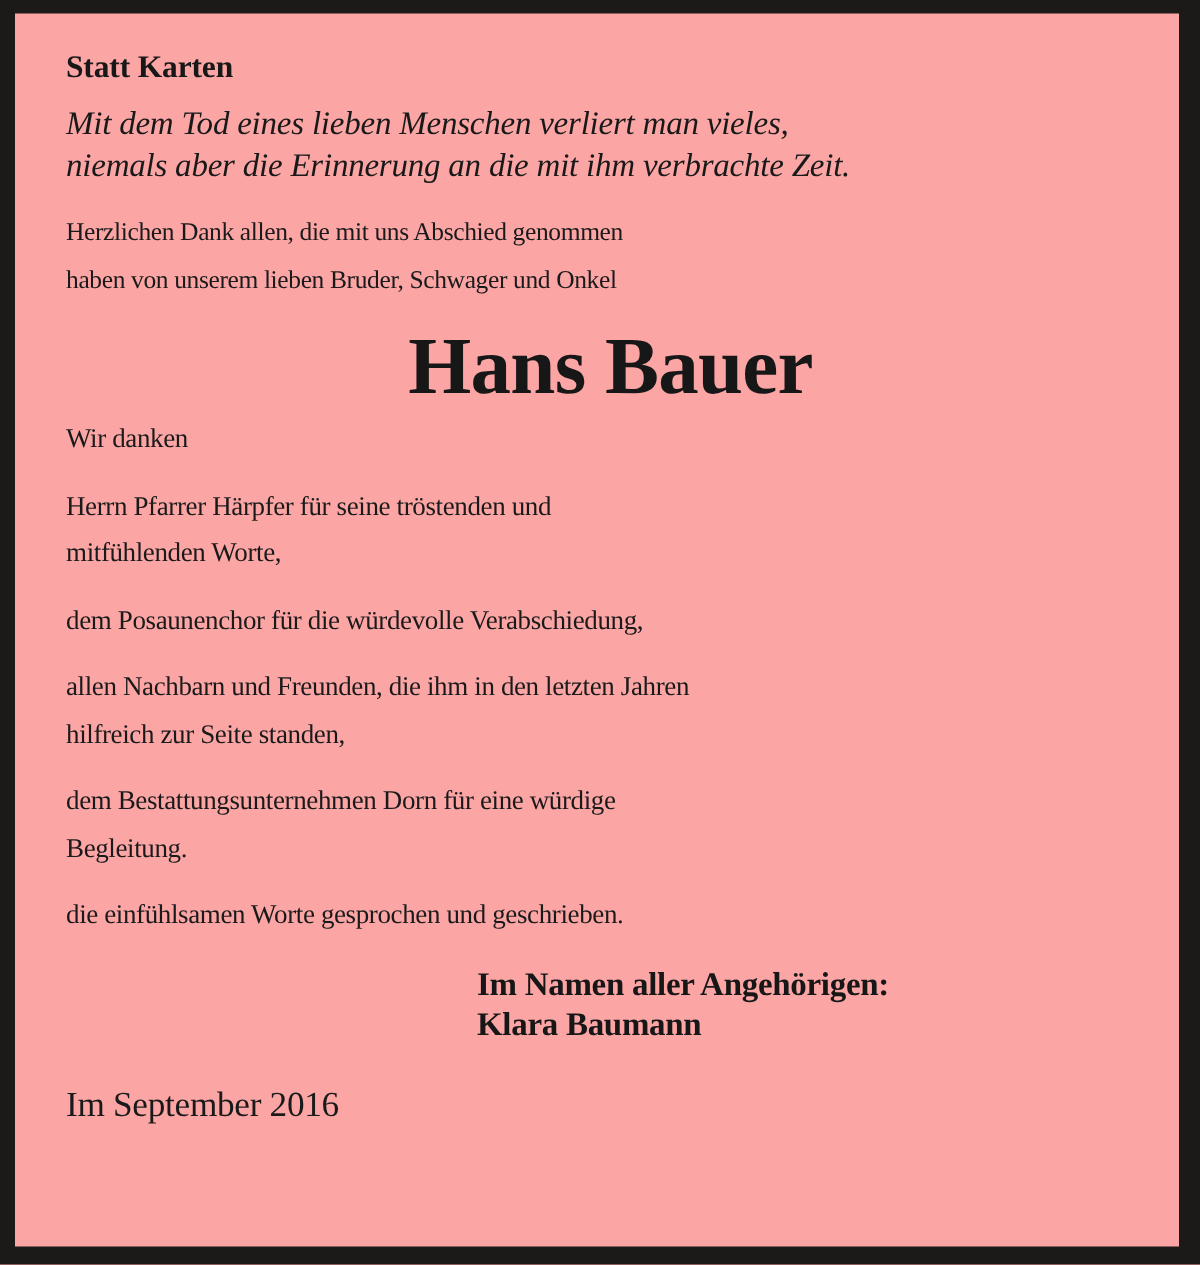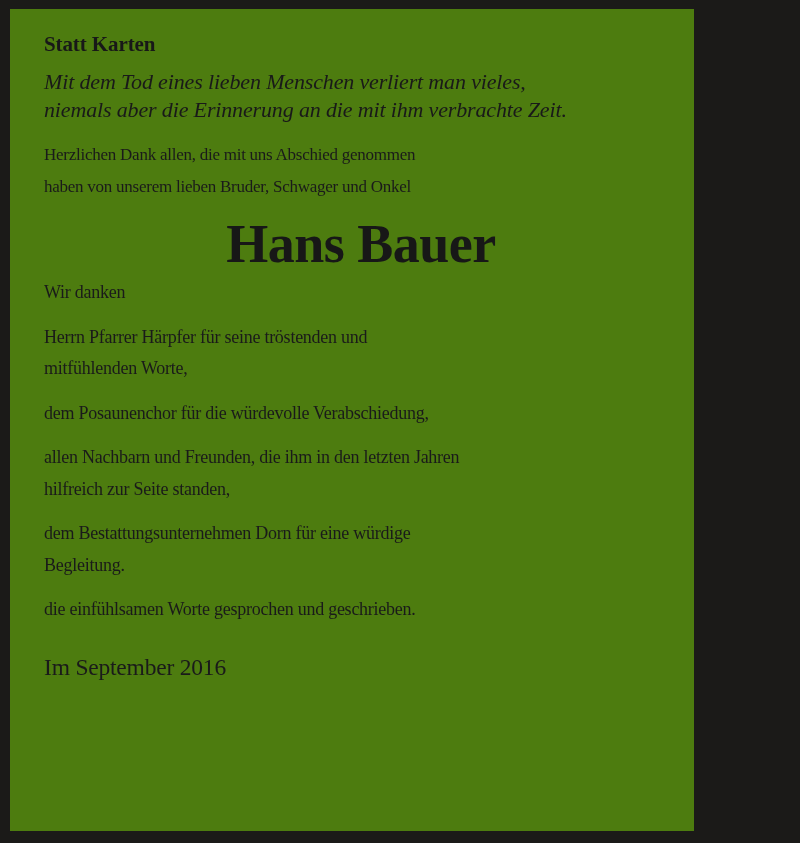--- a/index.html
+++ b/index.html
@@ -11,23 +11,23 @@
     height: 843px;
     background: #1b1a18;
     font-family: "Liberation Serif", "DejaVu Serif", serif;
     overflow: hidden;
   }
 
   #notice-card {
     position: absolute;
     left: 10px;
     top: 9px;
-    width: 684px;
+    width: 776px;
     height: 822px;
-    background: #4d7c0f;
+    background: #fca5a5;
     box-sizing: border-box;
     overflow: hidden;
   }
 
   #notice-inner {
     position: absolute;
     left: 34px;
     top: 22px;
     right: 16px;
   }
@@ -148,17 +148,21 @@
 
     <div class="para tight">
       <span class="ln">dem Bestattungsunternehmen Dorn für eine würdige</span>
       <span class="ln">Begleitung.</span>
     </div>
 
     <div class="para">
       <span class="ln">die einfühlsamen Worte gesprochen und geschrieben.</span>
     </div>
 
+    <div id="signature-block">
+      <span class="ln">Im Namen aller Angehörigen:</span>
+      <span class="ln">Klara Baumann</span>
+    </div>
 
     <div id="notice-date">Im September 2016</div>
 
   </div>
 </div>
 
 </body></html>

